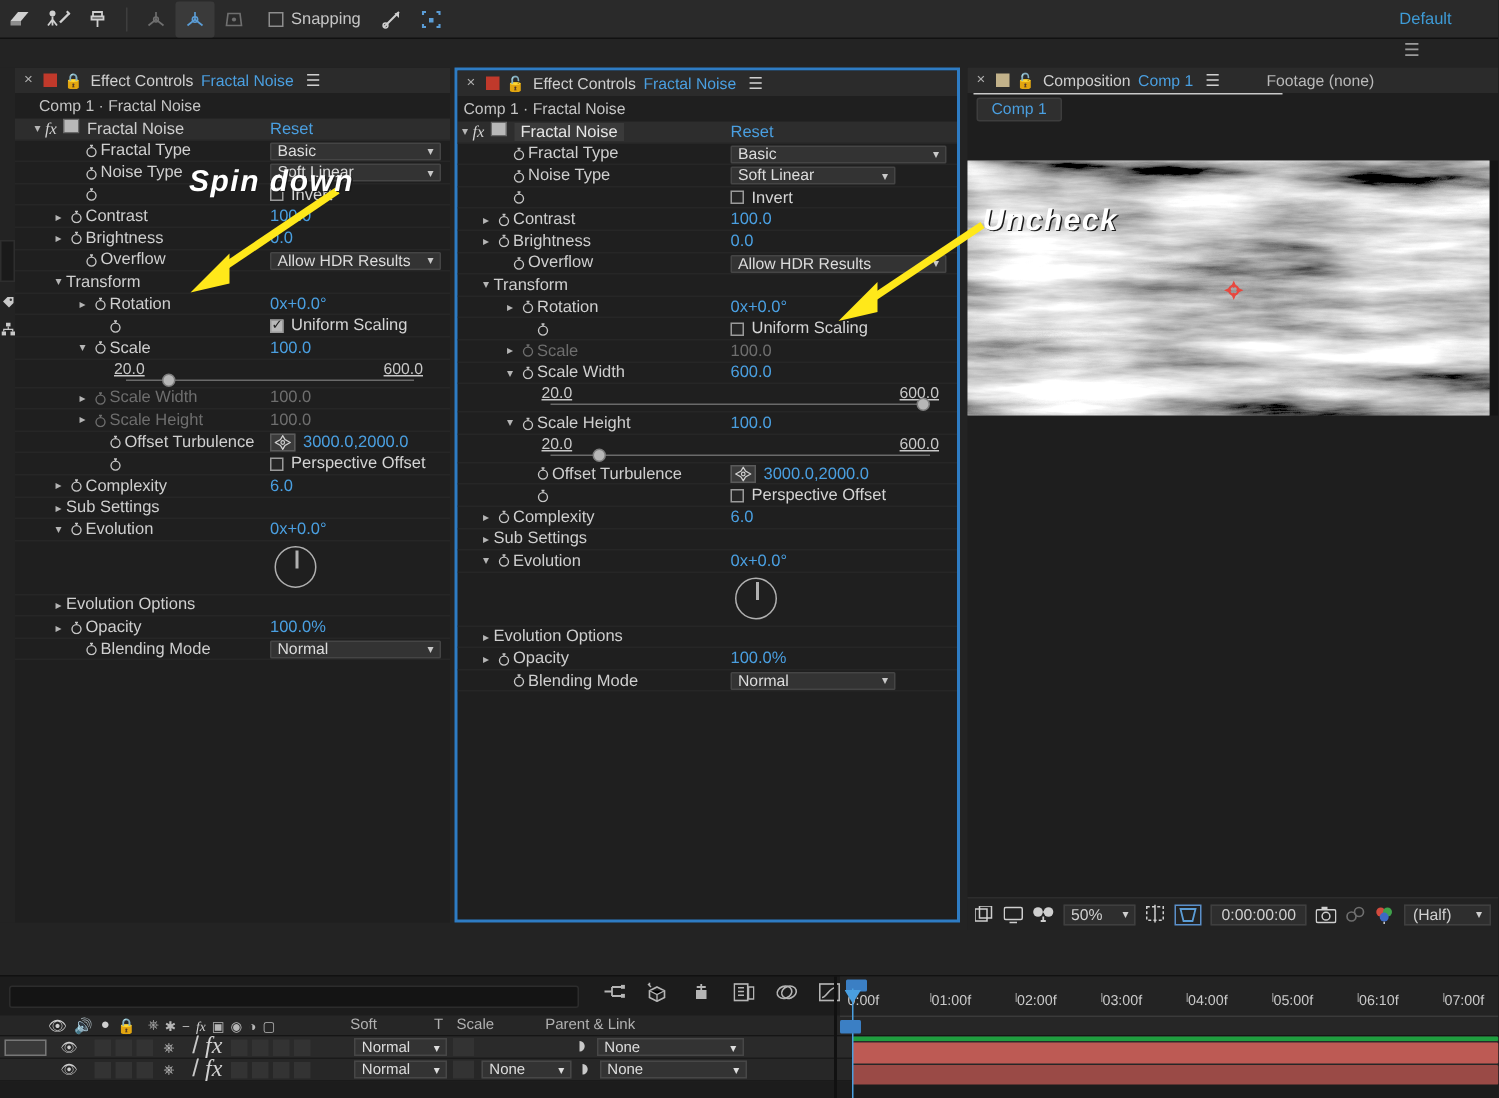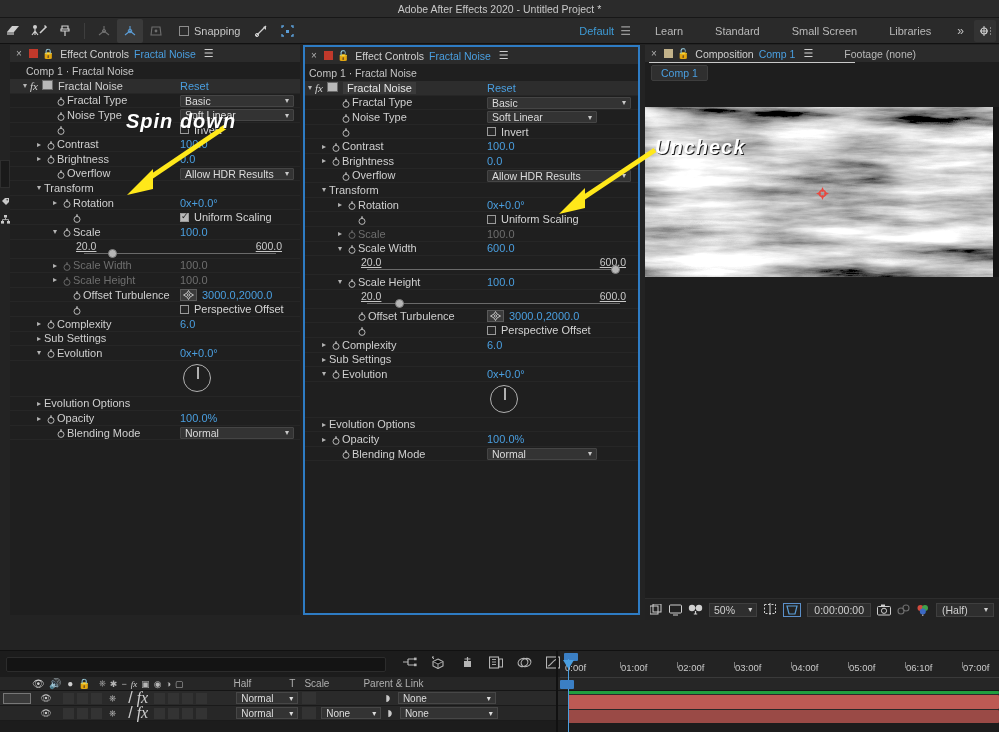--- a/index.html
+++ b/index.html
@@ -16,21 +16,21 @@
   .toolbar { height:26px; background:#2a2a2a; display:flex; align-items:center;
              border-bottom:1px solid #111; position:relative; }
   .tool { width:26px; height:24px; display:flex; align-items:center; justify-content:center;
           color:#b4b4b4; font-size:13px; }
   .tool.sel { background:#3a3a3a; border-radius:2px; }
   .tool svg { display:block; }
   .tsep { width:1px; height:16px; background:#3e3e3e; margin:0 6px; }
   .snapbox { display:flex; align-items:center; gap:5px; margin-left:10px; font-size:11px;
              color:#c6c6c6; }
   .chk { width:10px; height:10px; border:1px solid #8d8d8d; background:#2a2a2a; display:inline-block; }
-  .ws { margin-left:auto; display:flex; align-items:center; height:26px; font-size:11px; }
+  .ws { margin-left:auto; display:flex; align-items:center; height:26px; font-size:11px;flex-direction:column; }
   .wsitem { padding:0 16px; color:#b9b9b9; line-height:26px; }
   .wsitem.active { color:#3e9bd6; }
   .wsmenu { color:#9a9a9a; font-size:12px; margin-left:-10px; padding-right:8px;}
   .chev2 { padding:0 10px; color:#c0c0c0; font-size:12px; }
   .prefbtn { width:22px; height:22px; background:#333; display:flex; align-items:center;
              justify-content:center; margin-right:3px; border-radius:2px; }
 
   
   .panel-tabbar { height:17px; background:#2b2b2b; display:flex; align-items:center;
                   padding:0 4px; font-size:10.5px; color:#cfcfcf; gap:5px; }
@@ -149,23 +149,20 @@
   .ann { position:absolute; color:#ffffff; font-weight:bold; font-style:italic;
          font-family:Liberation Sans, sans-serif; letter-spacing:1px;
          text-shadow:1px 1px 0 #1a1a1a; pointer-events:none; }
   .arrowsvg { position:absolute; pointer-events:none; }
 </style>
 </head>
 <body>
 
 <div class="app">
 
-  <div class="titlebar">
-    <span>Adobe After Effects 2020 - Untitled Project *</span>
-  </div>
 
   <div class="toolbar">
     <div class="tool">
       <svg width="15" height="13" viewBox="0 0 15 13">
           <polygon points="1,8 6,2 13,2 8,8" fill="#cfcfcf"></polygon>
           <polygon points="1,8 8,8 8,11 1,11" fill="#8d8d8d"></polygon>
         </svg>
     </div>
     <div class="tool">
       <svg width="17" height="14" viewBox="0 0 17 14">
@@ -1015,21 +1012,21 @@
       <span style="display:flex;gap:4px;align-items:center;margin-left:8px;color:#b6b6b6;font-size:9px">
         <span>⎈</span>
         <span>✱</span>
         <span>−</span>
         <span class="fxglyph">fx</span>
         <span>▣</span>
         <span>◉</span>
         <span>◑</span>
         <span>▢</span>
       </span>
-      <span style="margin-left:50px">Half</span>
+      <span style="margin-left:50px">Soft</span>
       <span style="margin-left:38px">T</span>
       <span style="margin-left:9px">Scale</span>
       <span style="margin-left:34px">Parent &amp; Link</span>
     </div>
 
     <div class="lrow">
       <span class="swatchbox"></span>
       <span class="eye" style="margin-left:8px">👁</span>
       <span style="display:flex;gap:2px;margin-left:10px">
         <span class="cell"></span>

